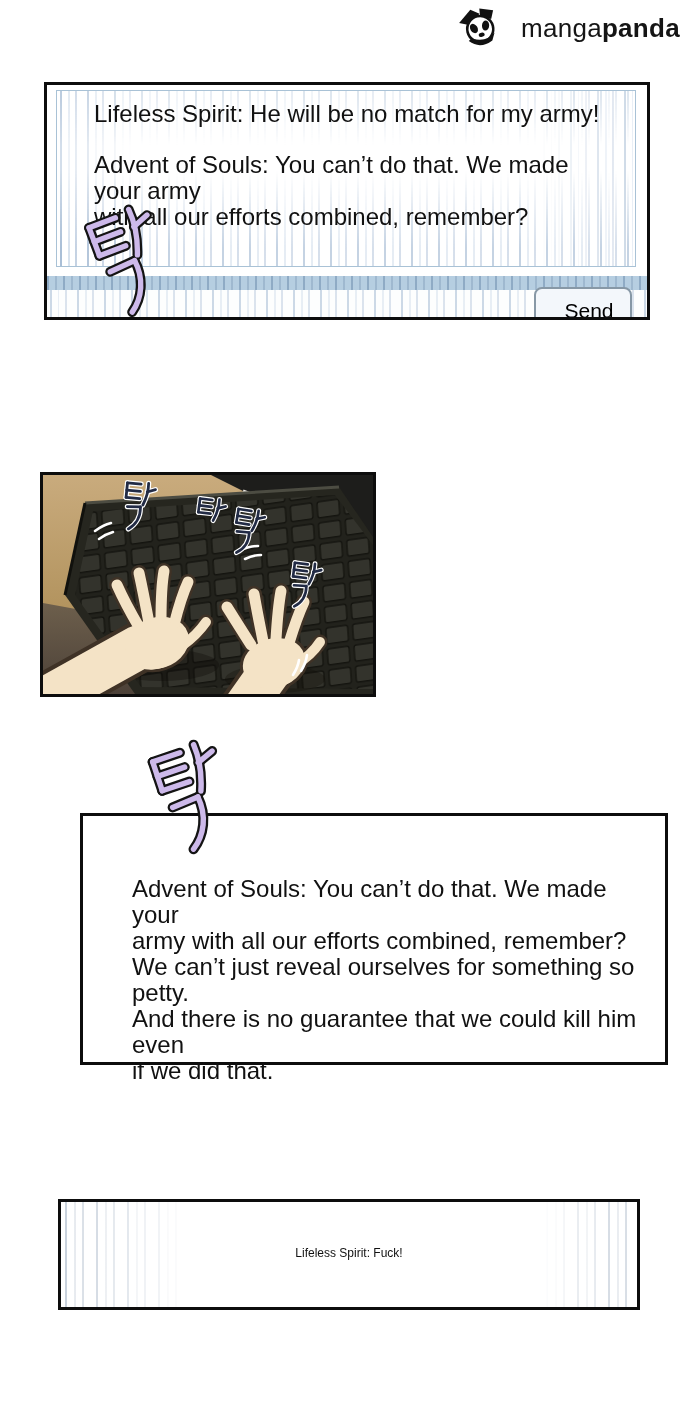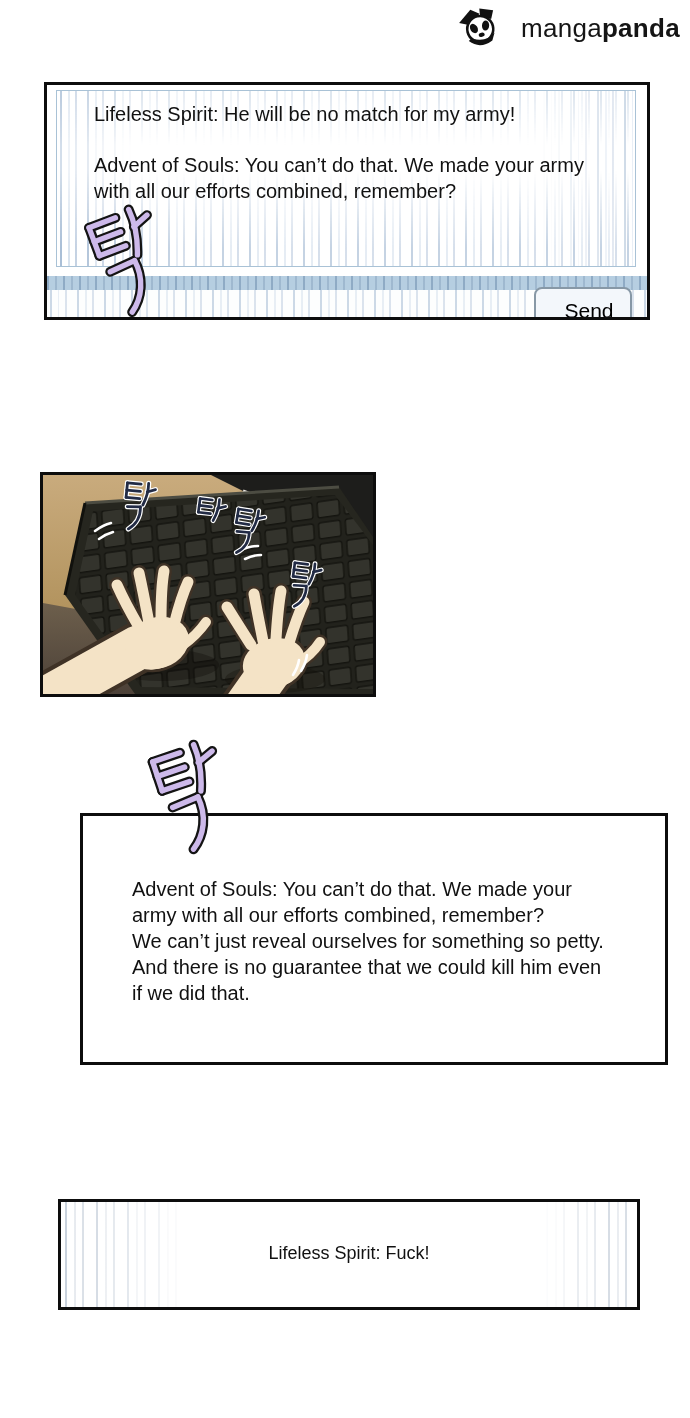--- a/index.html
+++ b/index.html
@@ -6,21 +6,21 @@
   .page{
     position:relative;width:690px;height:1418px;margin:0 auto;background:#fff;
     font-family:"Liberation Sans", sans-serif;color:#111;overflow:hidden;
   }
   
   .logo{position:absolute;top:6px;right:10px;display:flex;align-items:center;gap:18px;}
   .logo-text{font-size:26px;letter-spacing:.3px;color:#151515;}
   .logo-text b{font-weight:700;}
   
   .panel{position:absolute;background:#fff;border:3px solid #0d0d0d;box-sizing:border-box;}
-  .msg{font-size:20px;line-height:26px;white-space:pre-line;margin:0;}
+  .msg{font-size:24px;line-height:26px;white-space:pre-line;margin:0;}
   
   .vstreaks{
     position:absolute;pointer-events:none;
     background-image:repeating-linear-gradient(90deg,
       transparent 0 3px, rgba(110,145,185,.40) 3px 5px,
       transparent 5px 11px, rgba(140,170,205,.22) 11px 12.5px,
       transparent 12.5px 18px, rgba(120,150,190,.30) 18px 20px,
       transparent 20px 27px);
   }
   .gray{background-image:repeating-linear-gradient(90deg,
@@ -55,21 +55,21 @@
   
   .sfx{position:absolute;overflow:visible;}
   
   .panel-keyboard{left:40px;top:472px;width:336px;height:225px;overflow:hidden;padding:0;}
   .panel-keyboard svg{display:block;}
   
   .panel-chat-mid{left:80px;top:813px;width:588px;height:252px;}
   .panel-chat-mid .msg{position:absolute;left:49px;top:60px;width:510px;}
   
   .panel-chat-bottom{left:58px;top:1199px;width:582px;height:111px;overflow:hidden;}
-  .panel-chat-bottom .msg{position:absolute;left:0;right:0;top:38px;text-align:center;font-size:18px;}
+  .panel-chat-bottom .msg{position:absolute;left:0;right:0;top:38px;text-align:center;font-size:12px;}
   .hidden-defs{position:absolute;width:0;height:0;overflow:hidden;}
 </style>
 </head>
 <body>
 
 <div class="page">
 
   <svg class="hidden-defs" aria-hidden="true">
     <defs>
       <g id="sym-tak" fill="none" stroke-linecap="round" stroke-linejoin="round">

